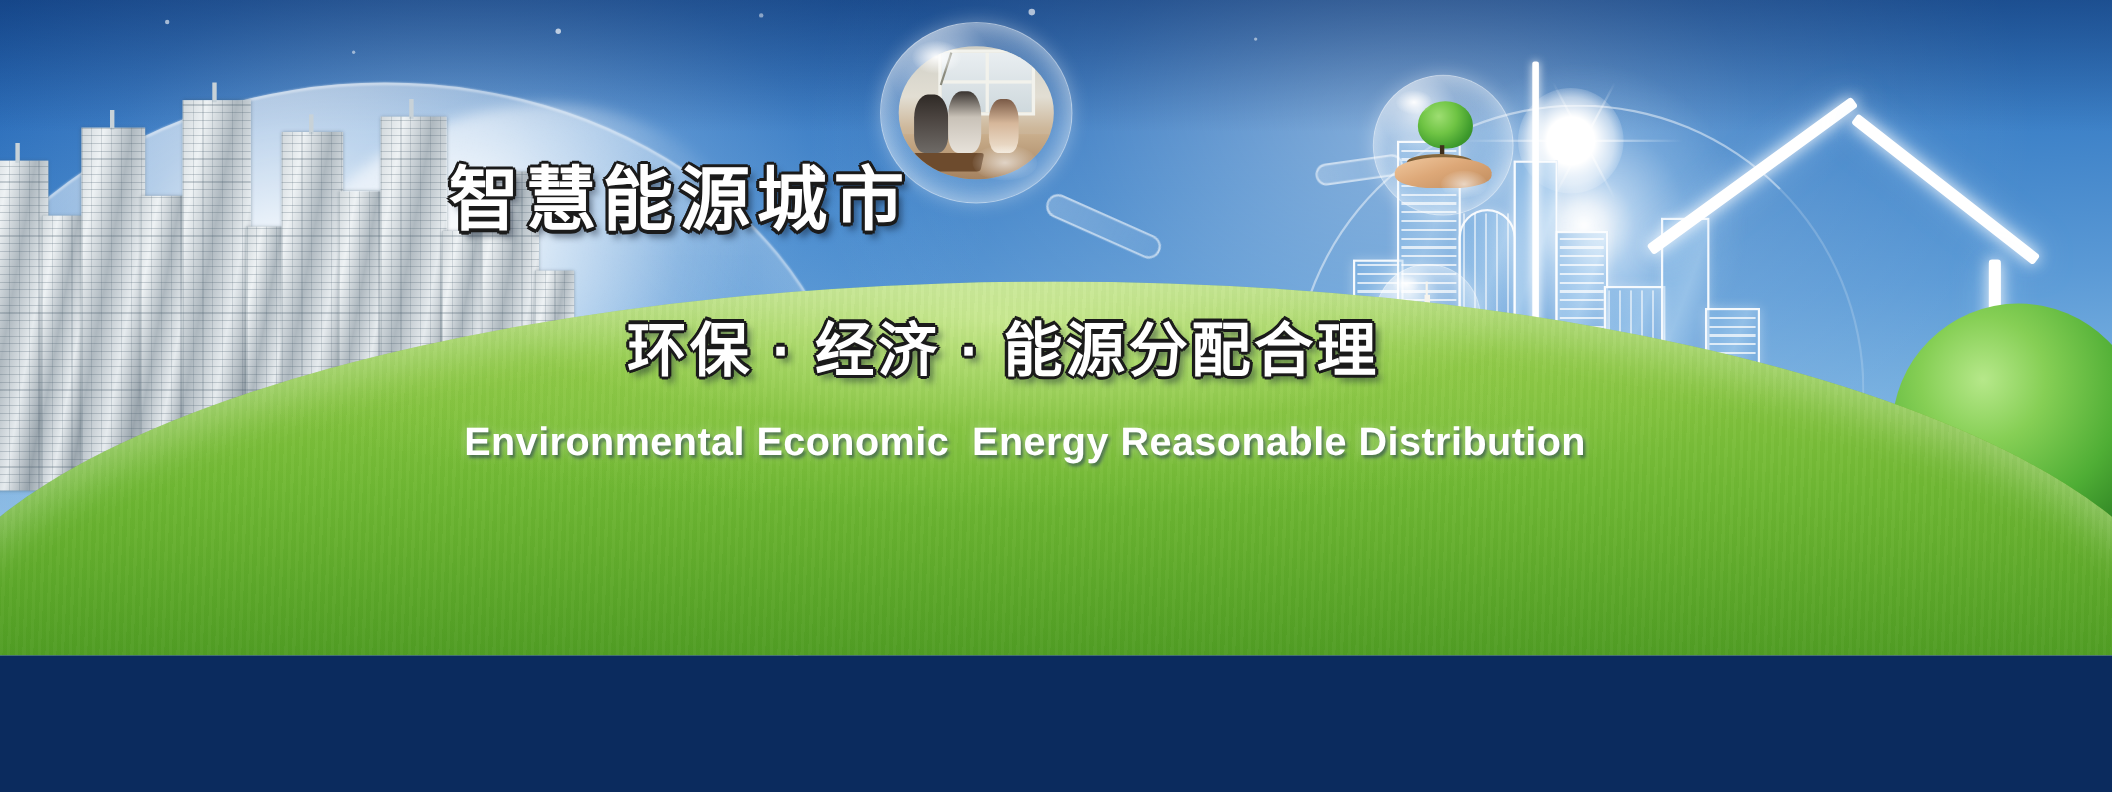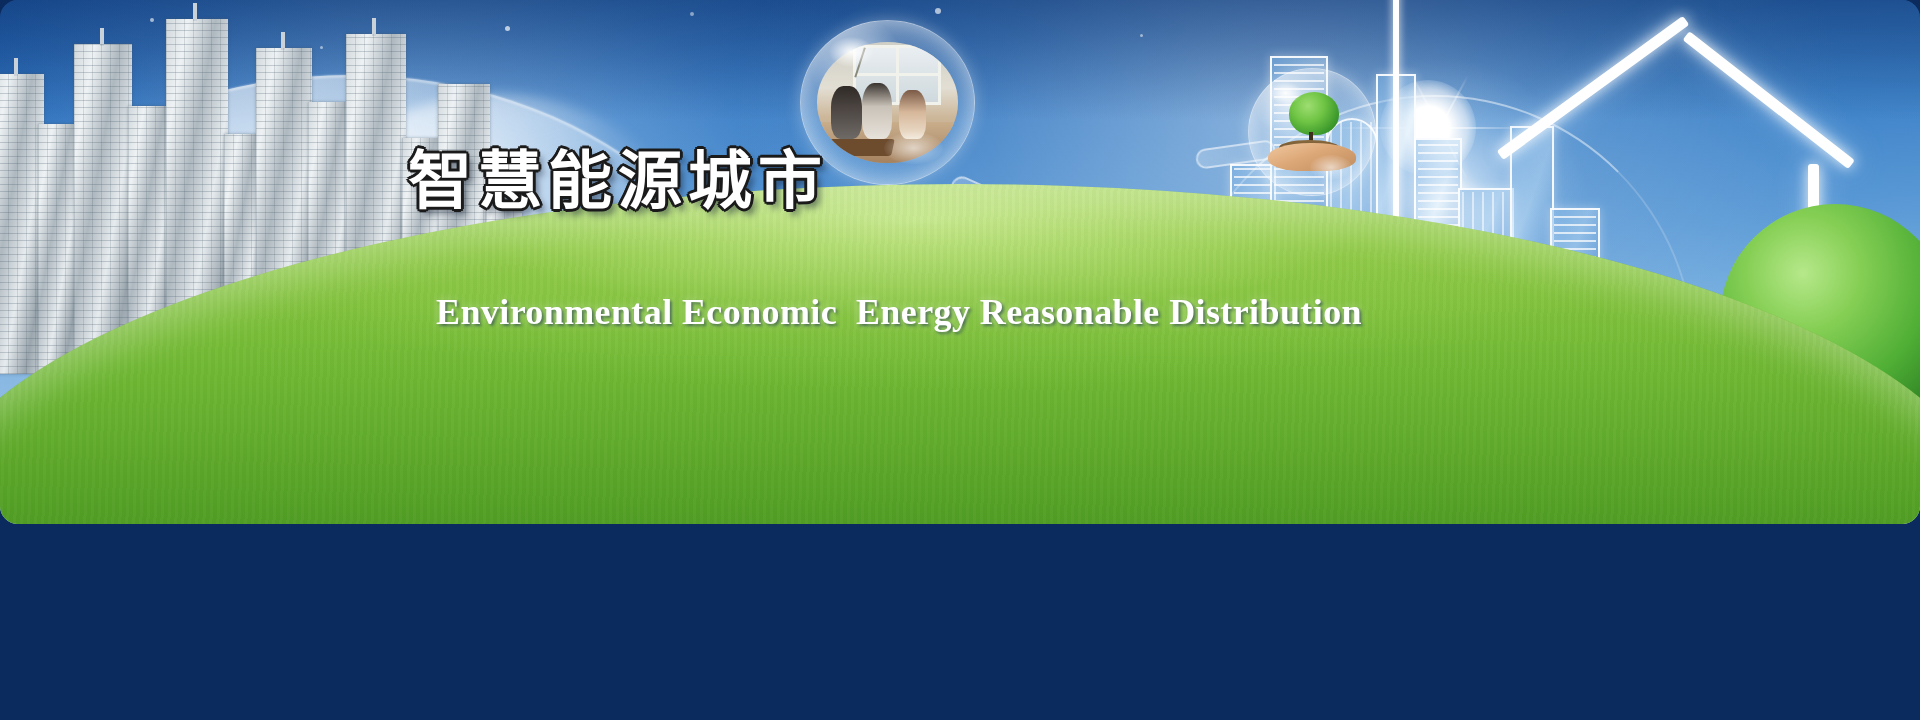--- a/index.html
+++ b/index.html
@@ -1,28 +1,27 @@
 <!DOCTYPE html>
 <html lang="zh-CN"><head>
 <meta charset="utf-8">
 <title>Smart Energy City Banner</title>
 <style>
   html,body{margin:0;padding:0;background:#0b2b5e;}
   *{box-sizing:border-box;}
 
   .banner{
     position:relative;
-    width:1920px;height:524px;
+    width:1920px;height:596px;
     overflow:hidden;
-    font-family:Liberation Serif, serif;
+    font-family:Liberation Sans, sans-serif;
     background:
       radial-gradient(ellipse 900px 620px at 1290px 120px, rgba(255,255,255,0.40) 0%, rgba(255,255,255,0.12) 34%, rgba(255,255,255,0) 62%),
       radial-gradient(ellipse 620px 420px at 420px 170px, rgba(190,222,250,0.55) 0%, rgba(160,205,245,0.15) 52%, rgba(255,255,255,0) 78%),
       linear-gradient(176deg,#1f5fae 0%, #2a6dba 16%, #3e82c8 34%, #5b9ad6 52%, #7db4e2 68%, #a3cbec 82%, #c4dff3 93%, #d8eaf8 100%);
-    border-radius: 18px;
   }
 
   
   .sky-speck{position:absolute;border-radius:50%;background:rgba(255,255,255,.85);filter:blur(.6px);}
   .sky-band{position:absolute;top:0;left:0;right:0;height:120px;
     background:linear-gradient(180deg,rgba(10,40,92,.45),rgba(10,40,92,0));}
 
   
   .sun-glow{
     position:absolute;left:1290px;top:55px;width:300px;height:300px;border-radius:50%;
@@ -206,21 +205,21 @@
     text-shadow:
       -2px -2px 0 #1b1b1b, 2px -2px 0 #1b1b1b, -2px 2px 0 #1b1b1b, 2px 2px 0 #1b1b1b,
       -3px 0 0 #1b1b1b, 3px 0 0 #1b1b1b, 0 -3px 0 #1b1b1b, 0 3px 0 #1b1b1b,
       5px 6px 7px rgba(12,25,45,.55);
   }
   .tagline-en{
     font-size:36px;font-weight:700;color:#ffffff;line-height:1.12;letter-spacing:.4px;
     margin:0 0 14px 48px;
     text-shadow:2px 2px 3px rgba(25,45,80,.55), 0 0 10px rgba(255,255,255,.35);
   }
-  .tagline-en.second{margin-left:36px;white-space:pre;}
+  .tagline-en.second{margin-left:22px;white-space:pre;}
 </style>
 </head>
 <body>
 
 <div class="banner">
 
   <div class="sky-band"></div>
   <div class="sky-speck" style="left:150px;top:18px;width:4px;height:4px;opacity:.7;"></div>
   <div class="sky-speck" style="left:320px;top:46px;width:3px;height:3px;opacity:.6;"></div>
   <div class="sky-speck" style="left:505px;top:26px;width:5px;height:5px;opacity:.8;"></div>
@@ -334,16 +333,17 @@
     <i style="left:318px;top:140px;width:11px;height:212px;"></i>
   </div>
 
   <div class="big-tree"></div>
 
   <div class="hill-glow"></div>
   <div class="hill"></div>
 
   <div class="copy">
     <h1 class="headline-cn">智慧能源城市</h1>
+    <h2 class="subhead-cn">环保 · 经济 · 能源分配合理</h2>
     <p class="tagline-en second">Environmental Economic  Energy Reasonable Distribution</p>
   </div>
 
 </div>
 
 </body></html>

